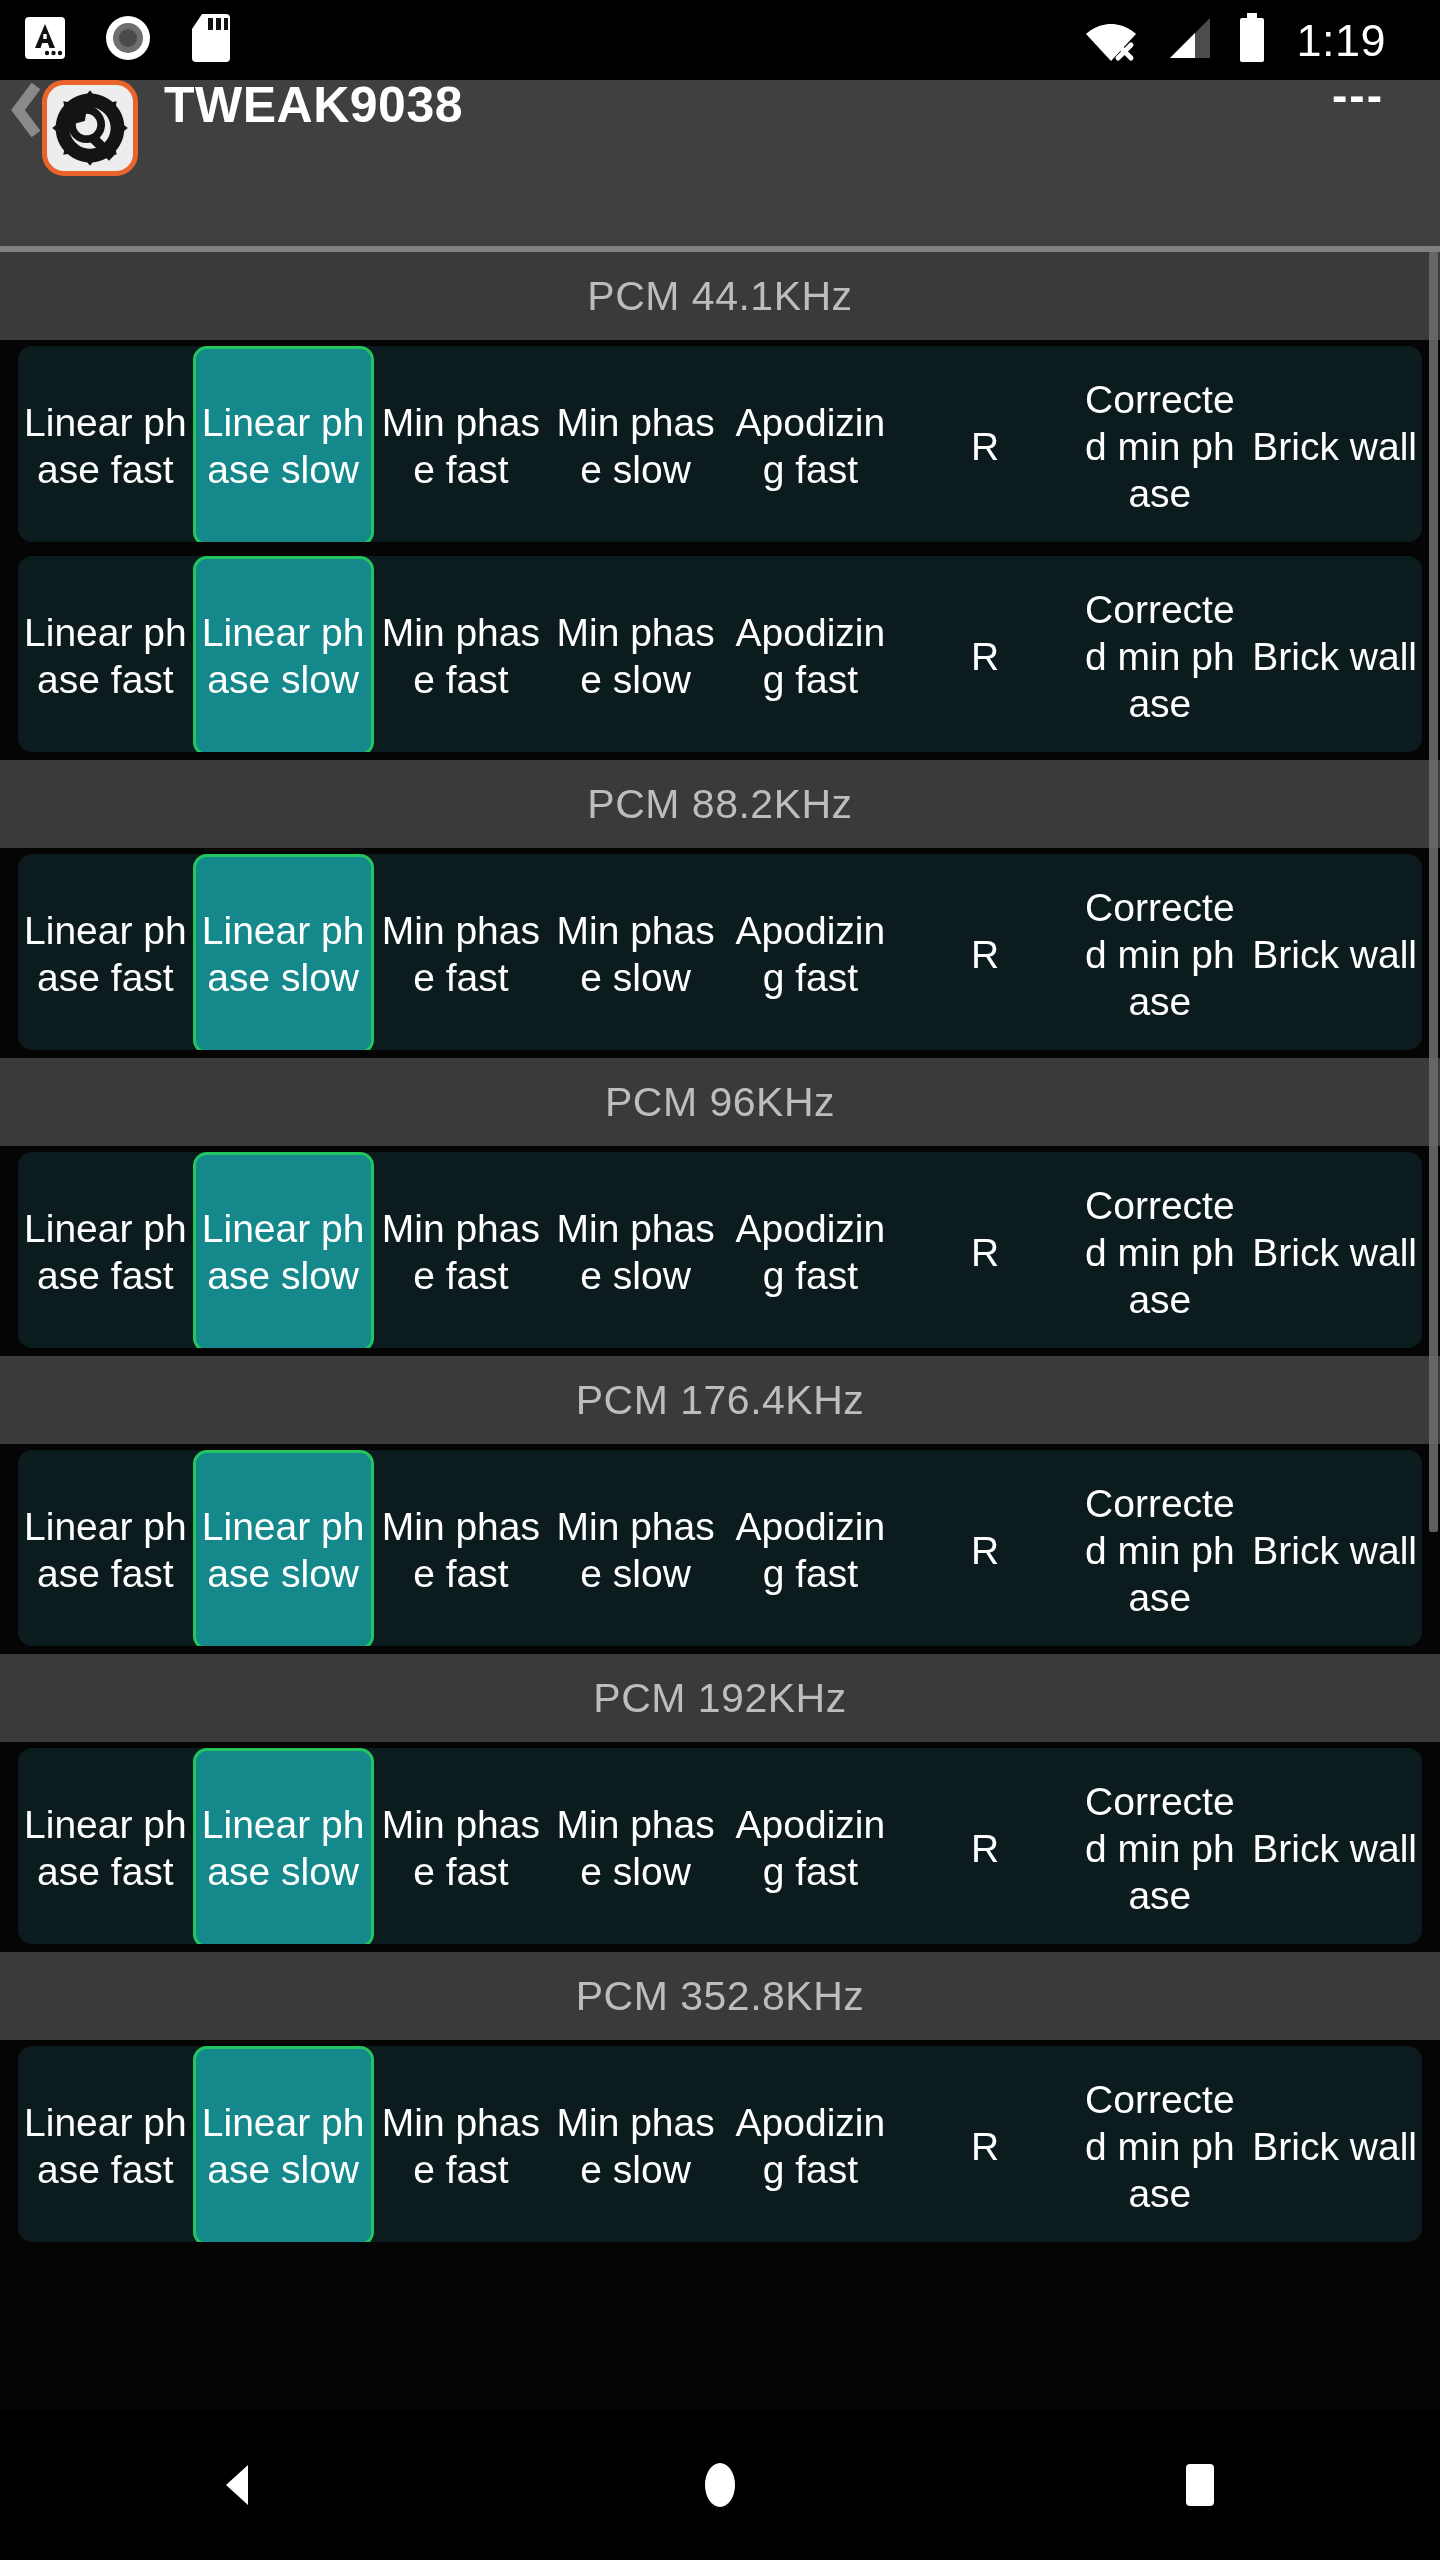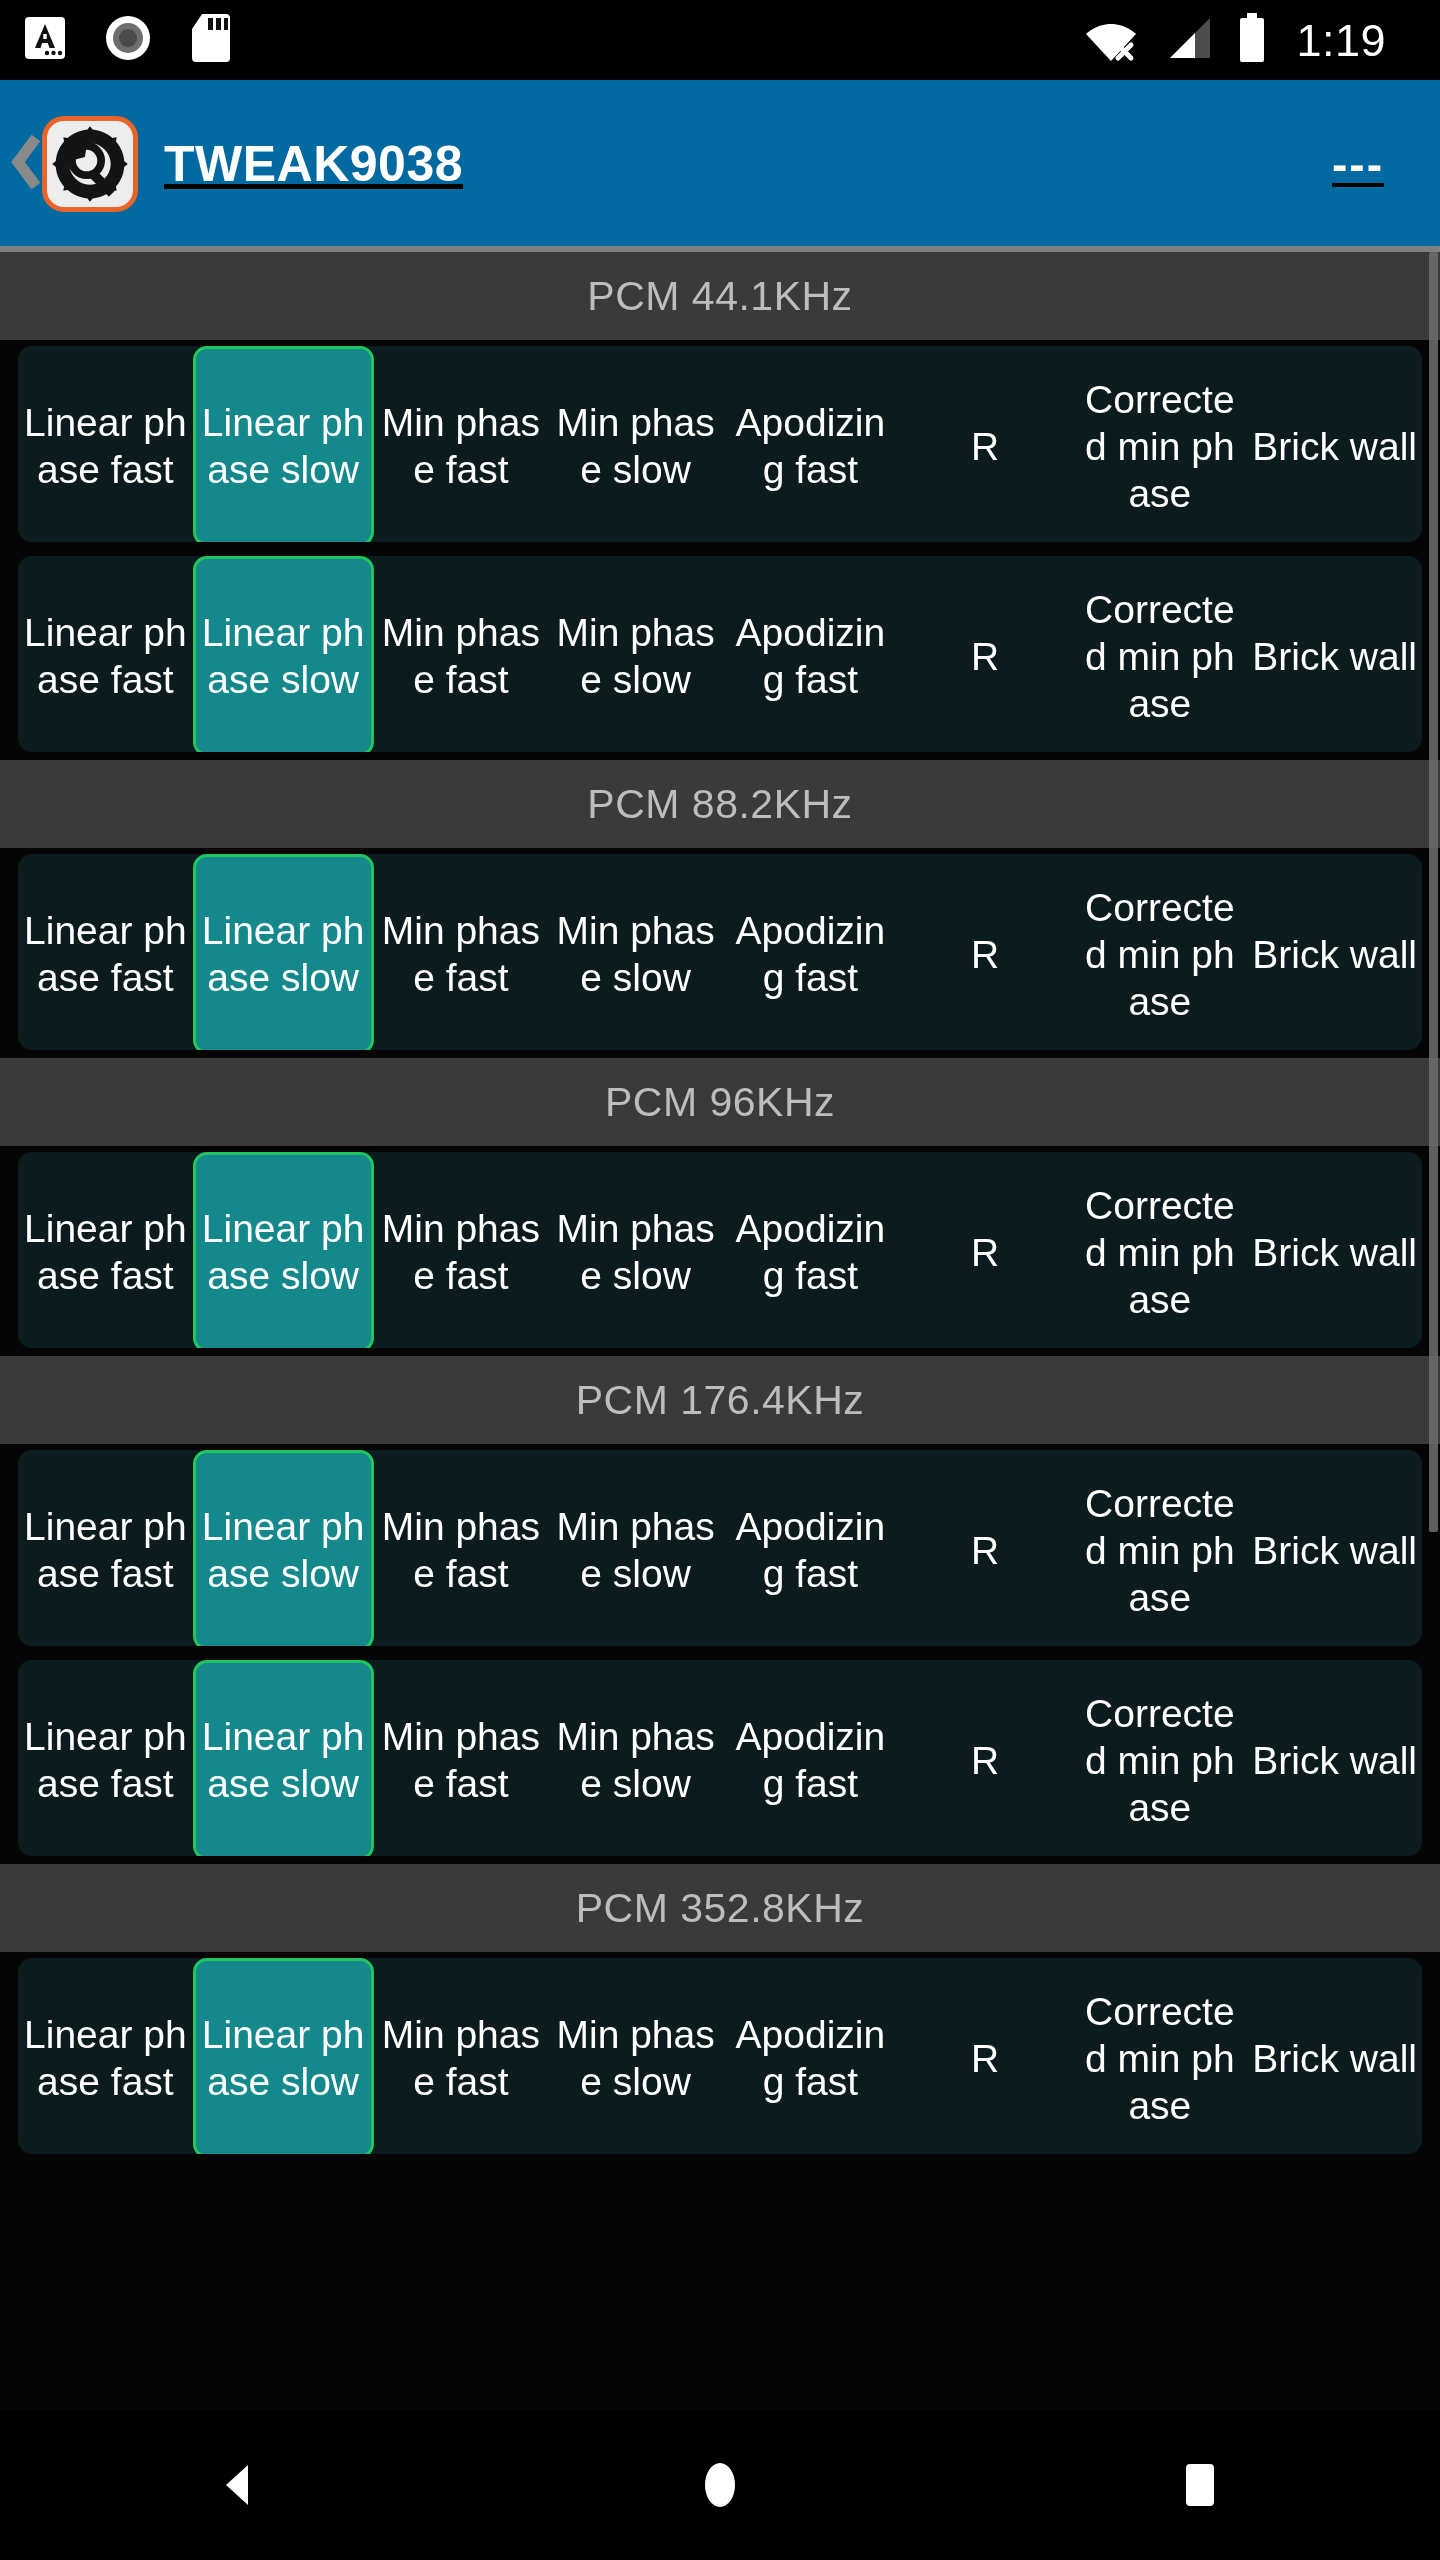--- a/index.html
+++ b/index.html
@@ -23,21 +23,21 @@
   }
   .ico { display:block; }
   .sb-time {
     color:#fff; font-size:45px; line-height:45px; font-weight:400;
     letter-spacing:0.5px; margin-left:6px;
   }
 
   
   .appbar {
     position:absolute; top:80px; left:0; width:1440px; height:168px;
-    background:#0369a1; display:flex; align-items:center;text-decoration:underline;
+    background:#404040; display:flex; align-items:flex-start;
   }
   .back-chevron { width:36px; margin-left:10px; flex:none; display:block; }
   .app-icon {
     width:96px; height:96px; margin-left:-4px; flex:none;
     border:5px solid #e8642a; border-radius:22px;
     background:#ededed; display:flex; align-items:center; justify-content:center;
     overflow:hidden;
   }
   .app-title {
     color:#fff; font-size:50px; line-height:50px; font-weight:700;
@@ -331,20 +331,23 @@
             <span class="lbl">R</span>
           </div>
           <div class="filter-btn">
             <span class="lbl">Corrected min phase</span>
           </div>
           <div class="filter-btn">
             <span class="lbl">Brick wall</span>
           </div>
         </div>
       </div>
+      <div class="section-header">
+        <span class="section-header-text">PCM 192KHz</span>
+      </div>
       <div class="row-wrap">
         <div class="filter-row">
           <div class="filter-btn">
             <span class="lbl">Linear phase fast</span>
           </div>
           <div class="filter-btn selected">
             <span class="lbl">Linear phase slow</span>
           </div>
           <div class="filter-btn">
             <span class="lbl">Min phase fast</span>

